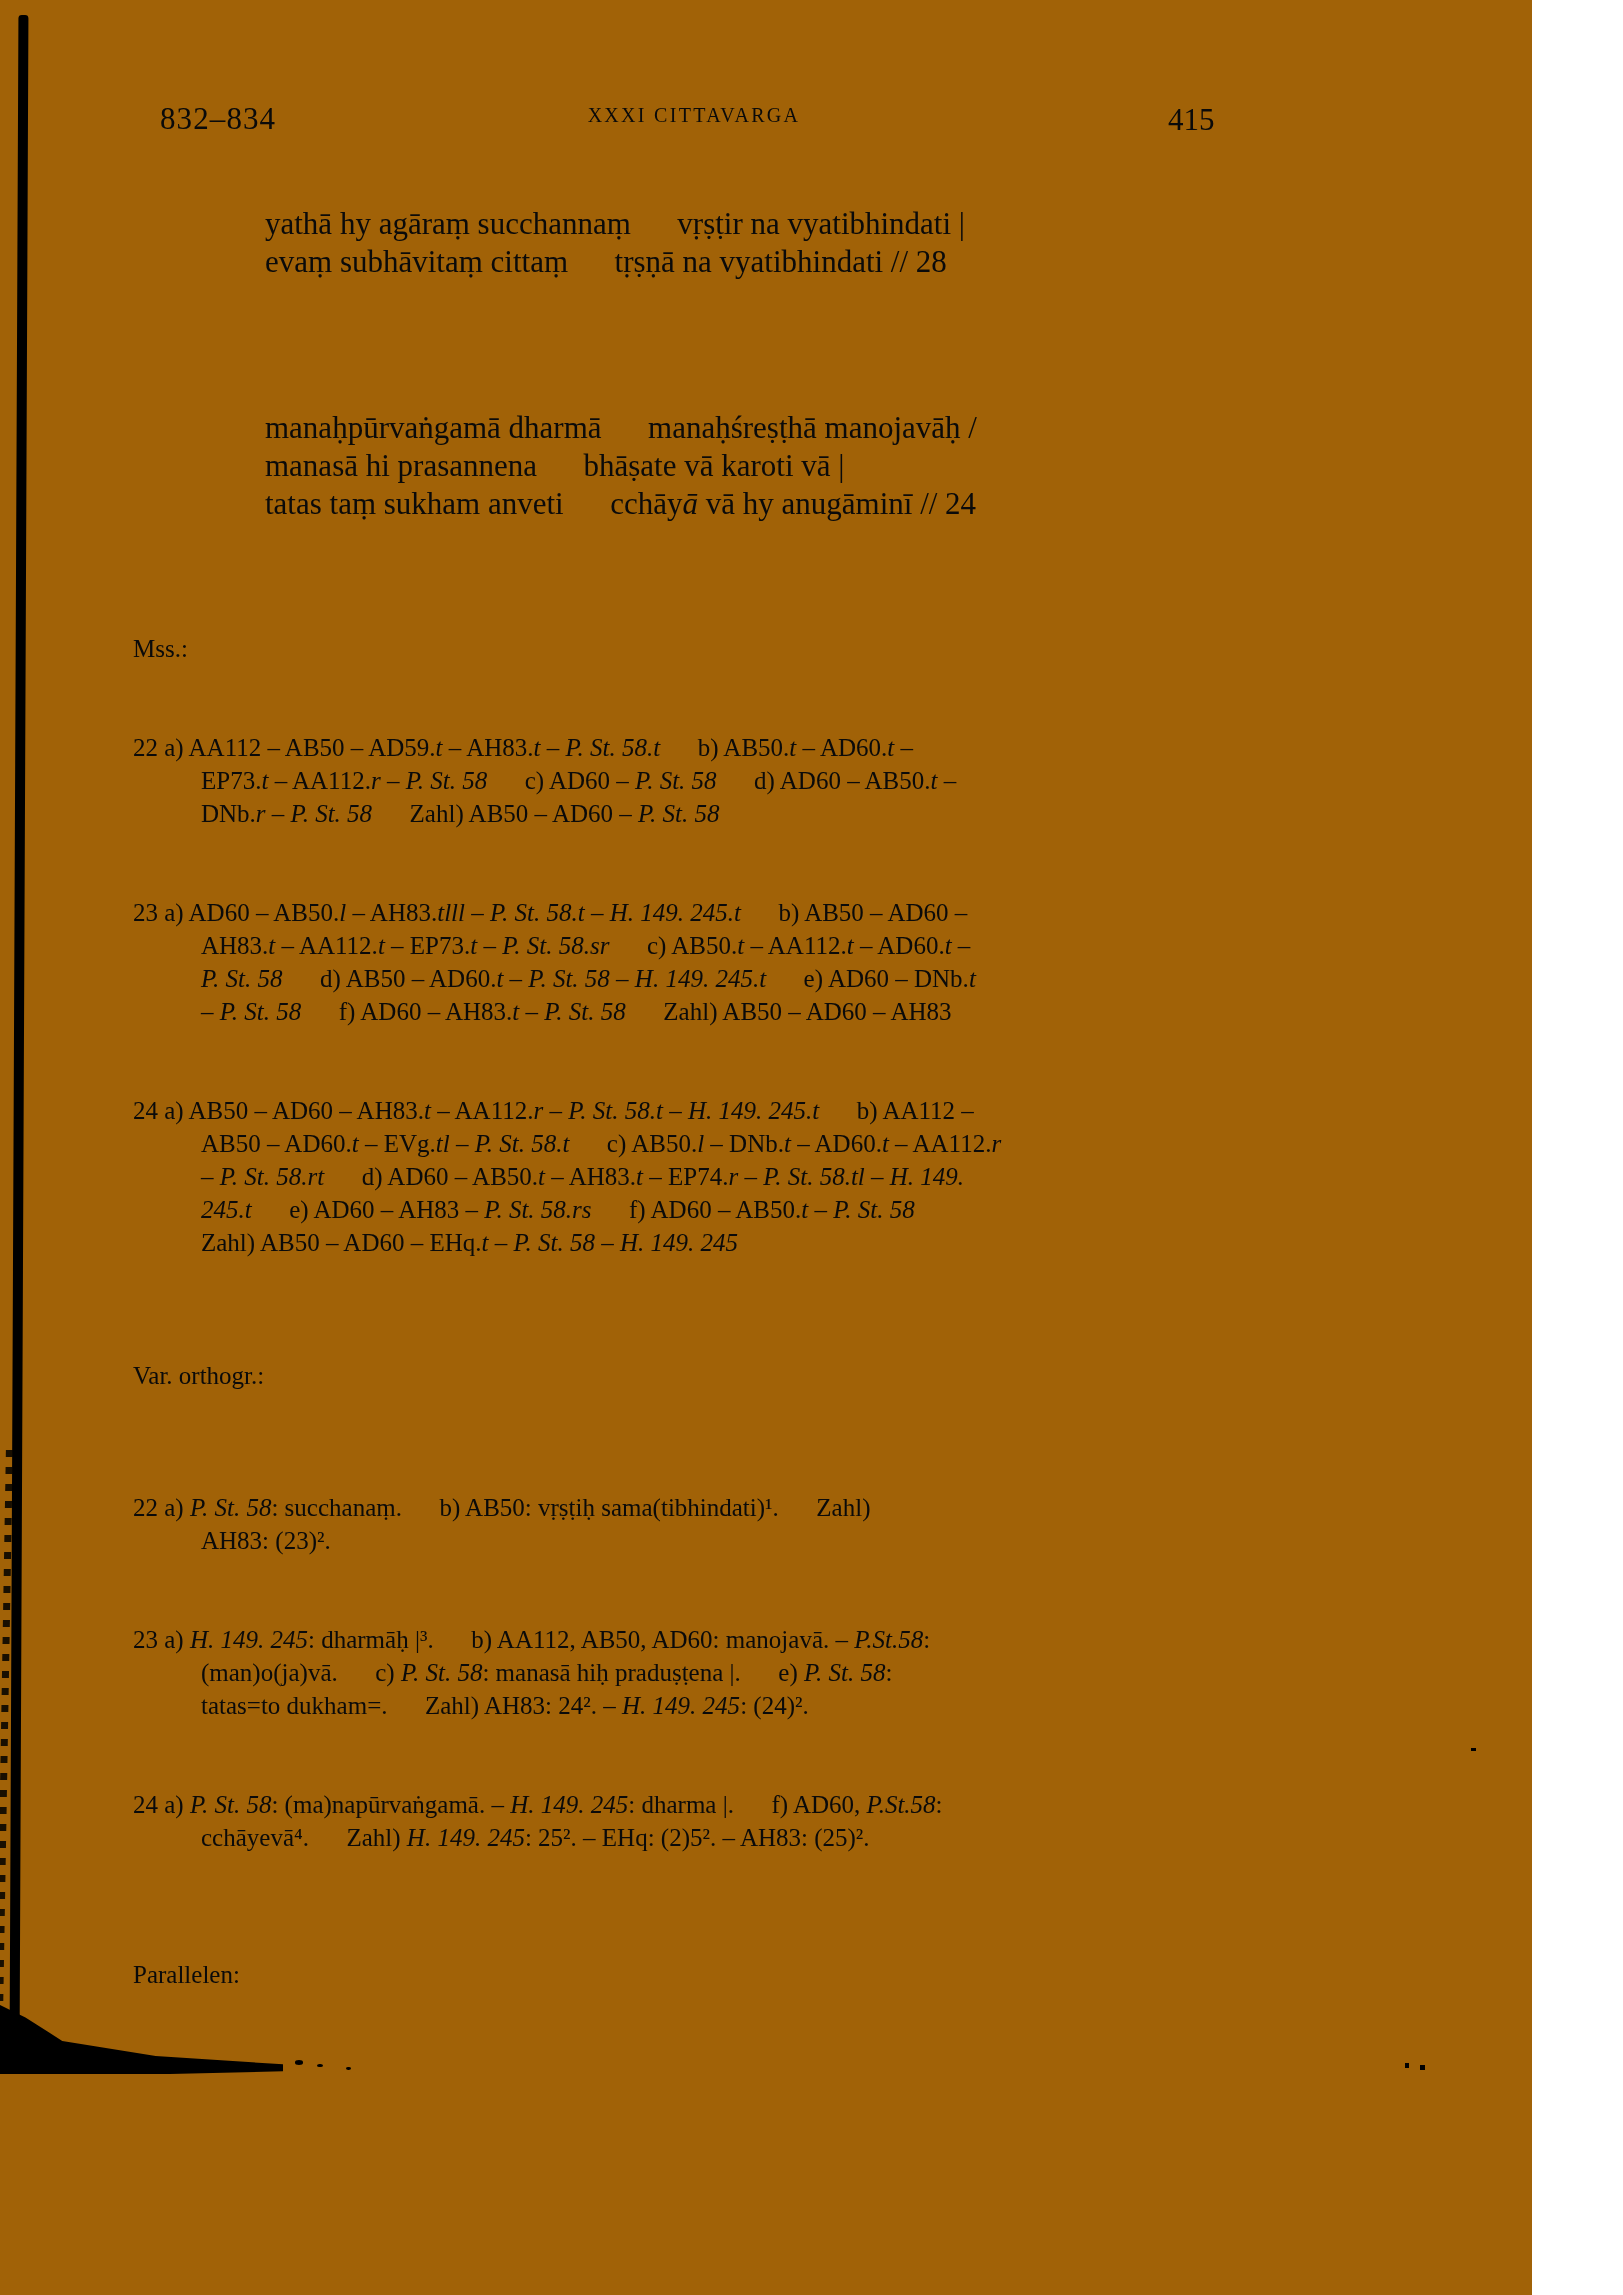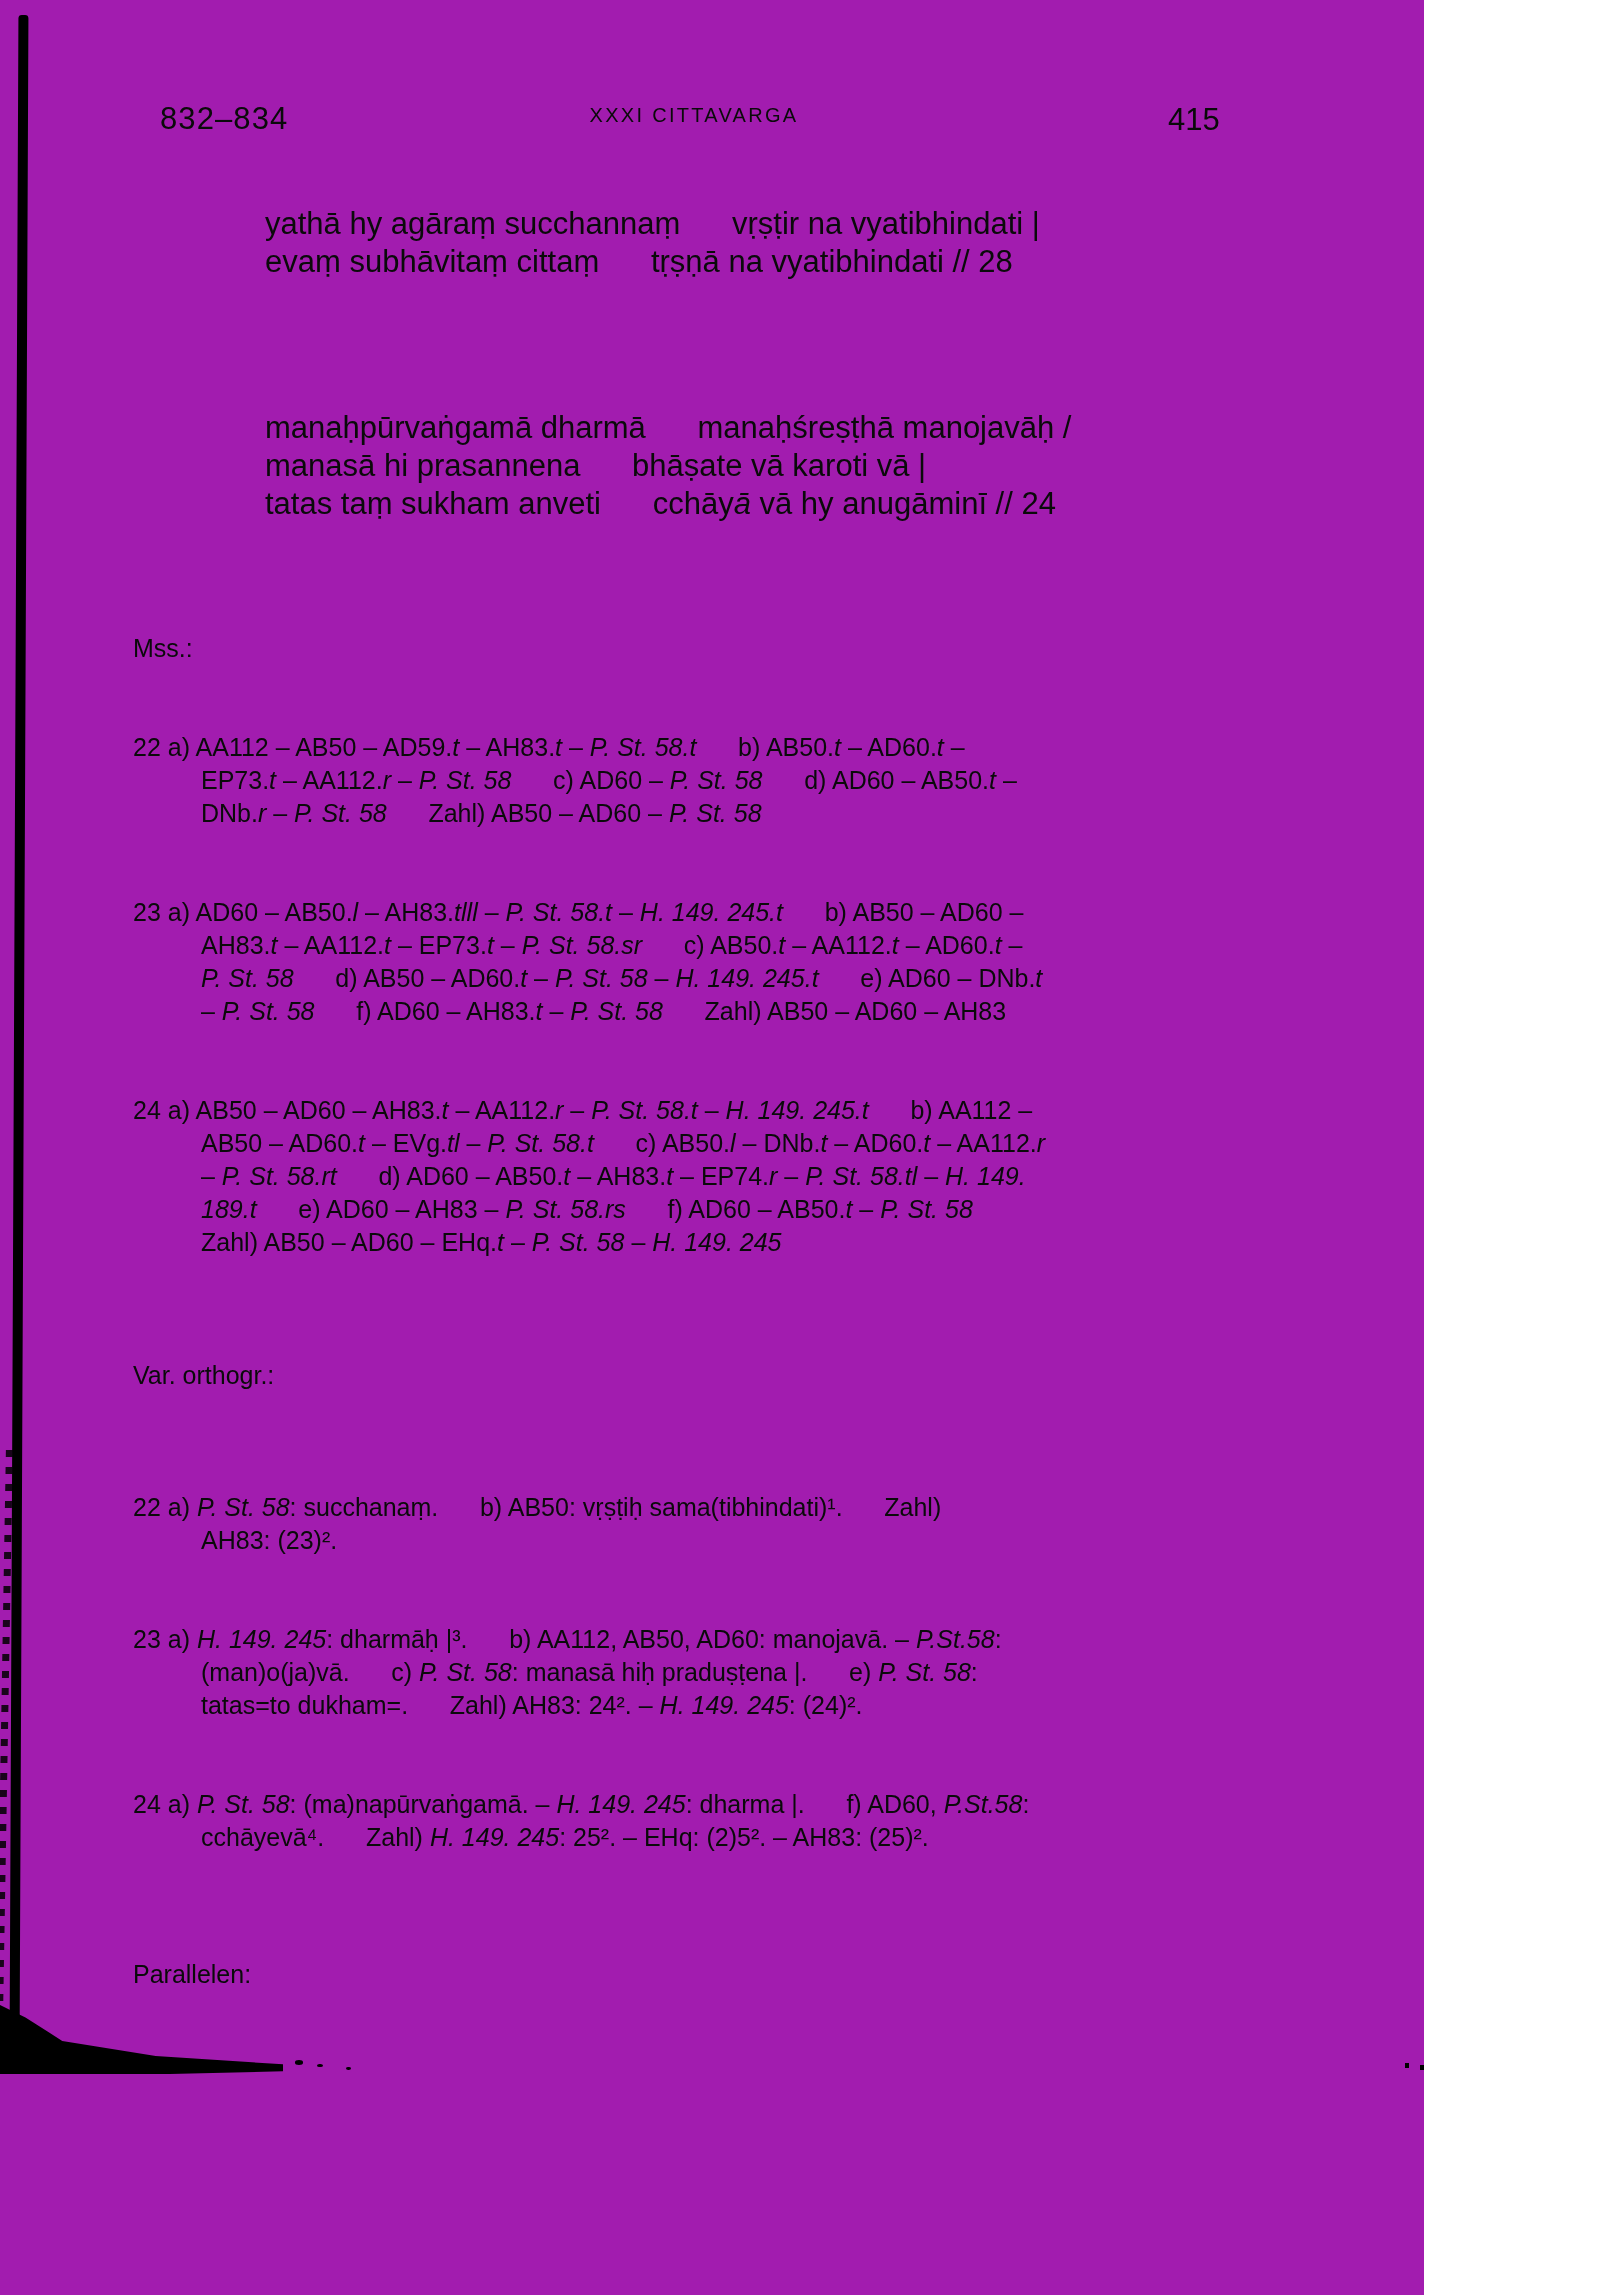--- a/index.html
+++ b/index.html
@@ -1,21 +1,21 @@
 <!DOCTYPE html>
 <html style="font-size:9px"><head>
 <meta charset="utf-8">
 <style>
   html,body{margin:0;padding:0;background:#ffffff;}
   .page{
     position:relative;
-    width:1424px;height:2295px;
-    background:#a21caf;
+    width:1532px;height:2295px;
+    background:#a16207;
     color:#0a0a0a;
-    font-family:Liberation Sans, sans-serif;
+    font-family:Liberation Serif, serif;
     overflow:hidden;
   }
   
   .spine-line{
     position:absolute;left:13.6px;top:14.7px;width:9.6px;height:2034px;
     background:#000;transform:rotate(0.25deg);border-radius:3.4px;
   }
   .spine-speckles{
     position:absolute;left:1.1px;top:1450px;width:6.8px;height:561px;
     background:repeating-linear-gradient(to bottom,#000 0 6.8px,transparent 6.8px 17px);
@@ -89,21 +89,21 @@
     <div class="item">22 a) AA112 – AB50 – AD59.<i>t</i> – AH83.<i>t</i> – <i>P. St. 58.t</i>      b) AB50.<i>t</i> – AD60.<i>t</i> –
 EP73.<i>t</i> – AA112.<i>r</i> – <i>P. St. 58</i>      c) AD60 – <i>P. St. 58</i>      d) AD60 – AB50.<i>t</i> –
 DNb.<i>r</i> – <i>P. St. 58</i>      Zahl) AB50 – AD60 – <i>P. St. 58</i></div>
     <div class="item">23 a) AD60 – AB50.<i>l</i> – AH83.<i>tlll</i> – <i>P. St. 58.t</i> – <i>H. 149. 245.t</i>      b) AB50 – AD60 –
 AH83.<i>t</i> – AA112.<i>t</i> – EP73.<i>t</i> – <i>P. St. 58.sr</i>      c) AB50.<i>t</i> – AA112.<i>t</i> – AD60.<i>t</i> –
 <i>P. St. 58</i>      d) AB50 – AD60.<i>t</i> – <i>P. St. 58</i> – <i>H. 149. 245.t</i>      e) AD60 – DNb.<i>t</i>
 – <i>P. St. 58</i>      f) AD60 – AH83.<i>t</i> – <i>P. St. 58</i>      Zahl) AB50 – AD60 – AH83</div>
     <div class="item">24 a) AB50 – AD60 – AH83.<i>t</i> – AA112.<i>r</i> – <i>P. St. 58.t</i> – <i>H. 149. 245.t</i>      b) AA112 –
 AB50 – AD60.<i>t</i> – EVg.<i>tl</i> – <i>P. St. 58.t</i>      c) AB50.<i>l</i> – DNb.<i>t</i> – AD60.<i>t</i> – AA112.<i>r</i>
 – <i>P. St. 58.rt</i>      d) AD60 – AB50.<i>t</i> – AH83.<i>t</i> – EP74.<i>r</i> – <i>P. St. 58.tl</i> – <i>H. 149.</i>
-<i>189.t</i>      e) AD60 – AH83 – <i>P. St. 58.rs</i>      f) AD60 – AB50.<i>t</i> – <i>P. St. 58</i>
+<i>245.t</i>      e) AD60 – AH83 – <i>P. St. 58.rs</i>      f) AD60 – AB50.<i>t</i> – <i>P. St. 58</i>
 Zahl) AB50 – AD60 – EHq.<i>t</i> – <i>P. St. 58</i> – <i>H. 149. 245</i></div>
 
     <div class="sec-heading mt-vo">Var. orthogr.:</div>
 
     <div class="item">22 a) <i>P. St. 58</i>: succhanaṃ.      b) AB50: vṛṣṭiḥ sama(tibhindati)¹.      Zahl)
 AH83: (23)².</div>
     <div class="item">23 a) <i>H. 149. 245</i>: dharmāḥ |³.      b) AA112, AB50, AD60: manojavā. – <i>P.St.58</i>:
 (man)o(ja)vā.      c) <i>P. St. 58</i>: manasā hiḥ praduṣṭena |.      e) <i>P. St. 58</i>:
 tatas=to dukham=.      Zahl) AH83: 24². – <i>H. 149. 245</i>: (24)².</div>
     <div class="item">24 a) <i>P. St. 58</i>: (ma)napūrvaṅgamā. – <i>H. 149. 245</i>: dharma |.      f) AD60, <i>P.St.58</i>:

